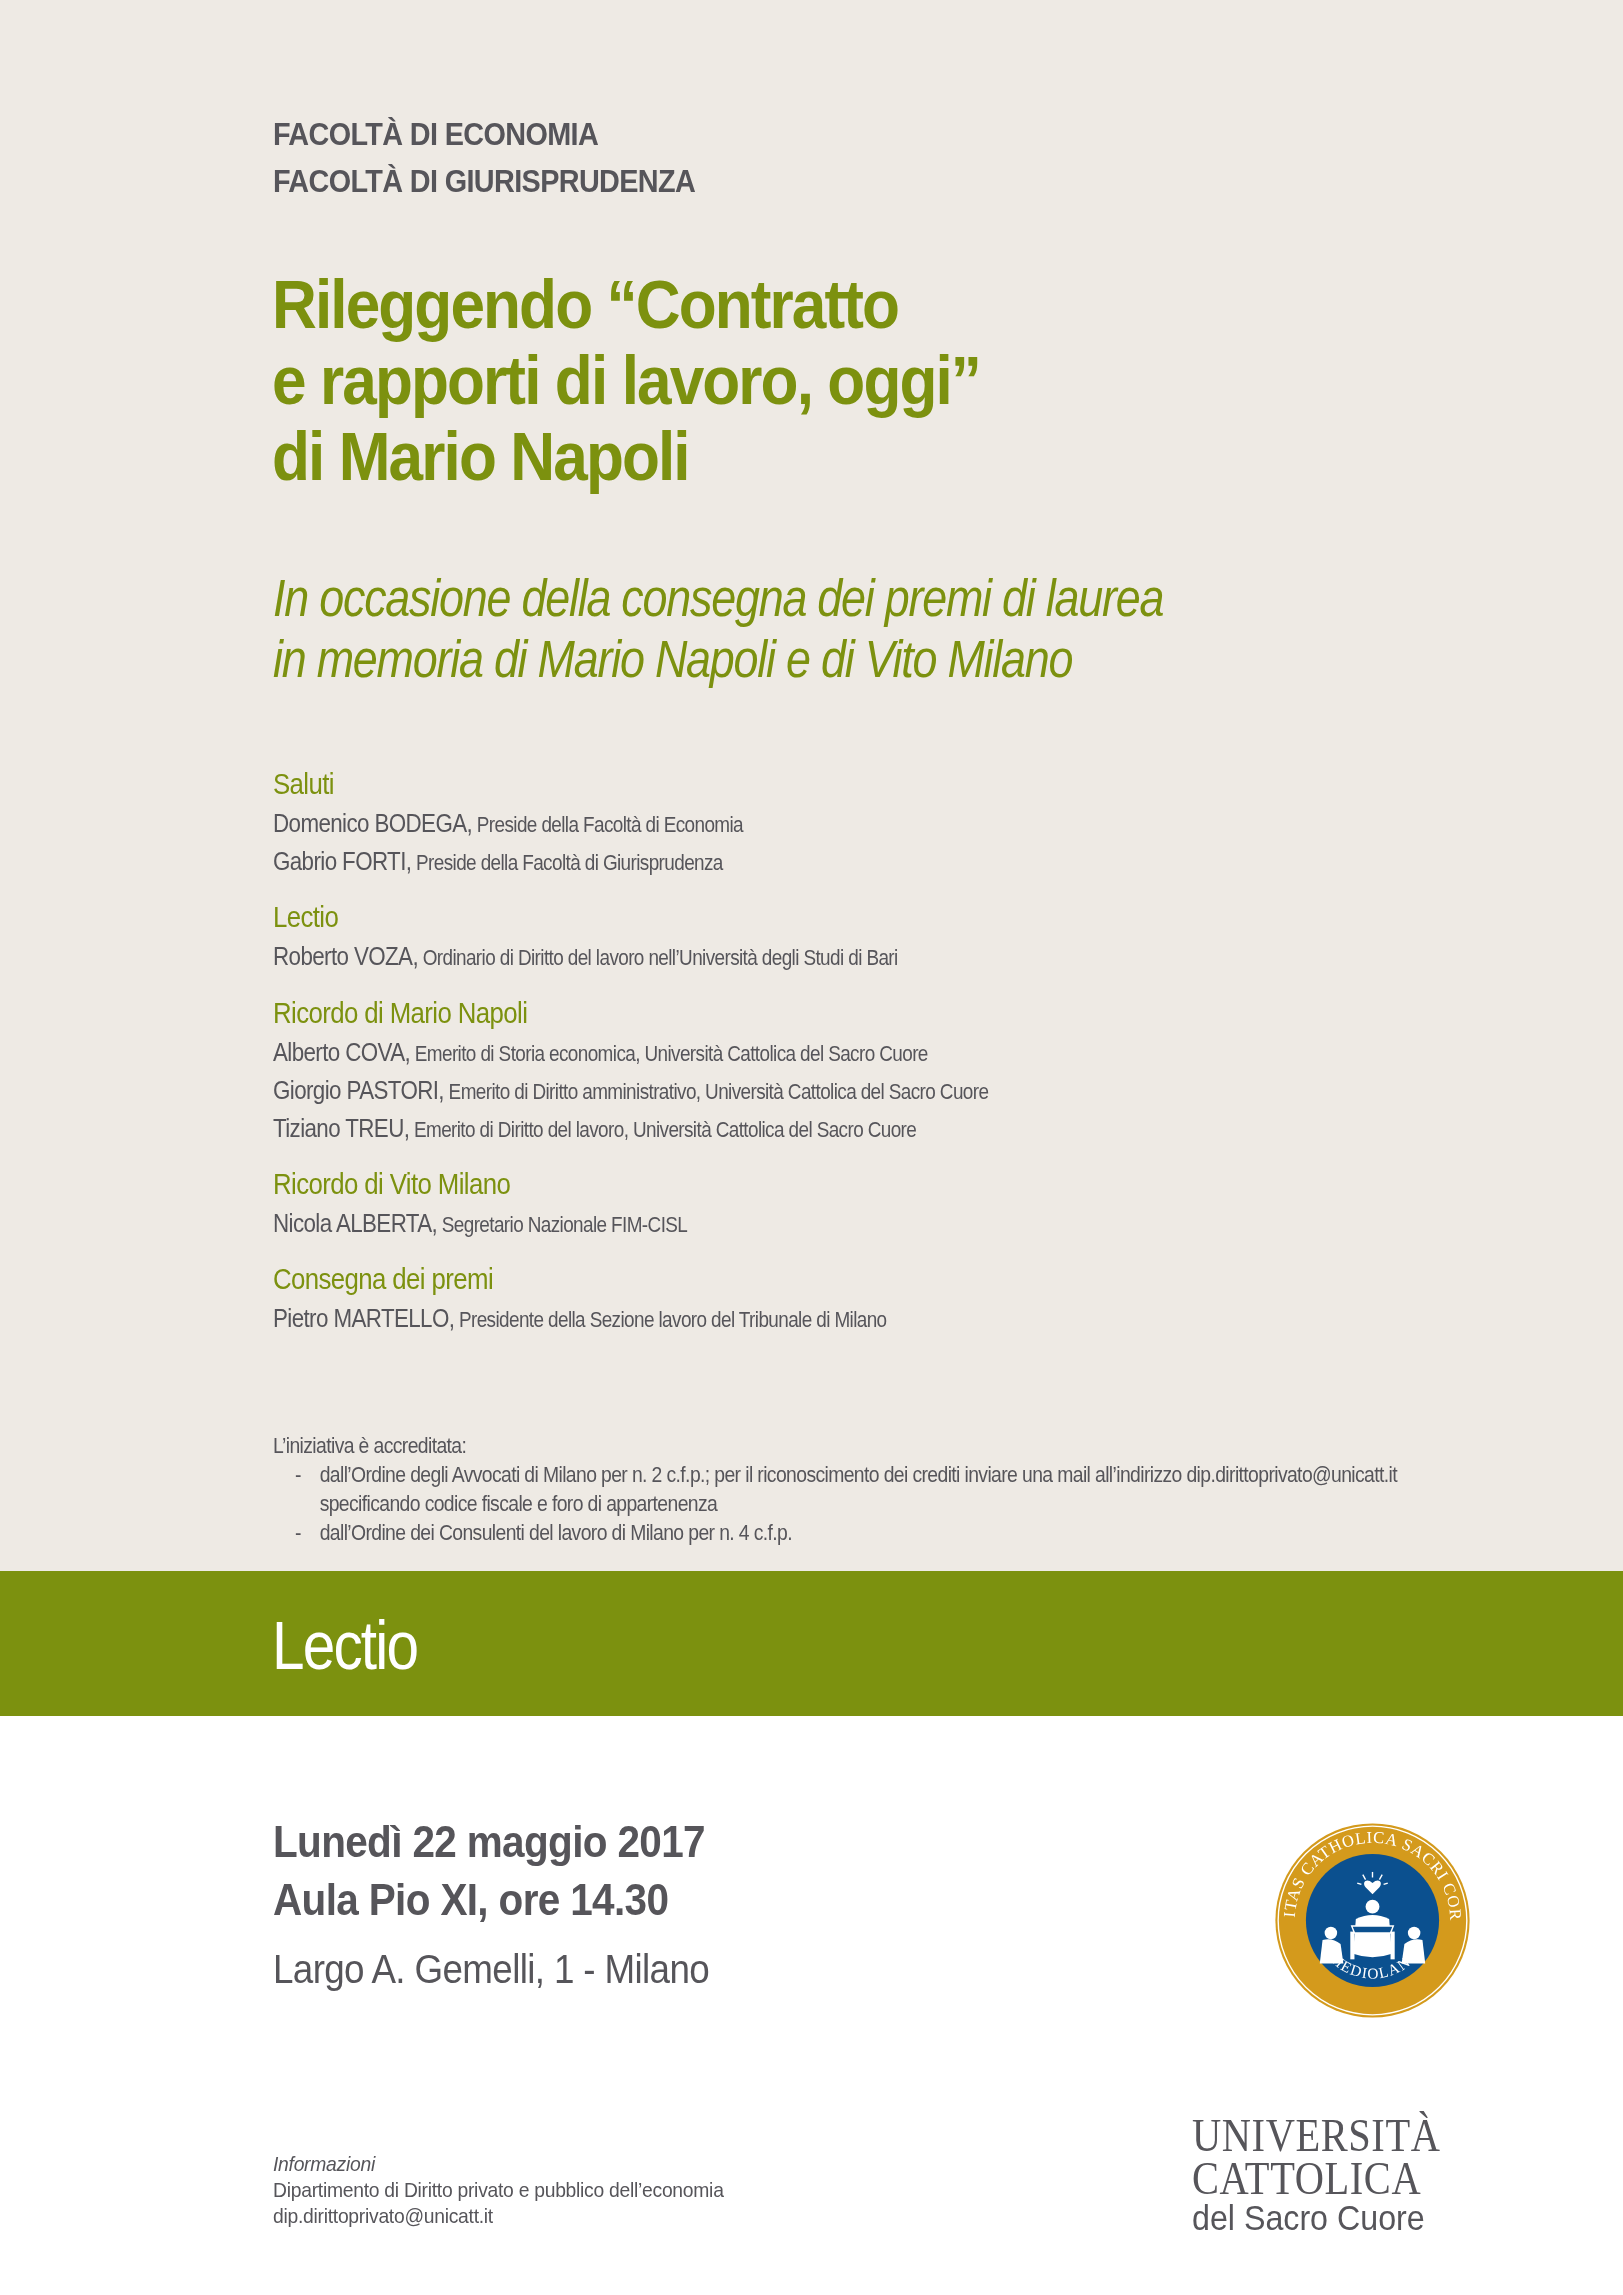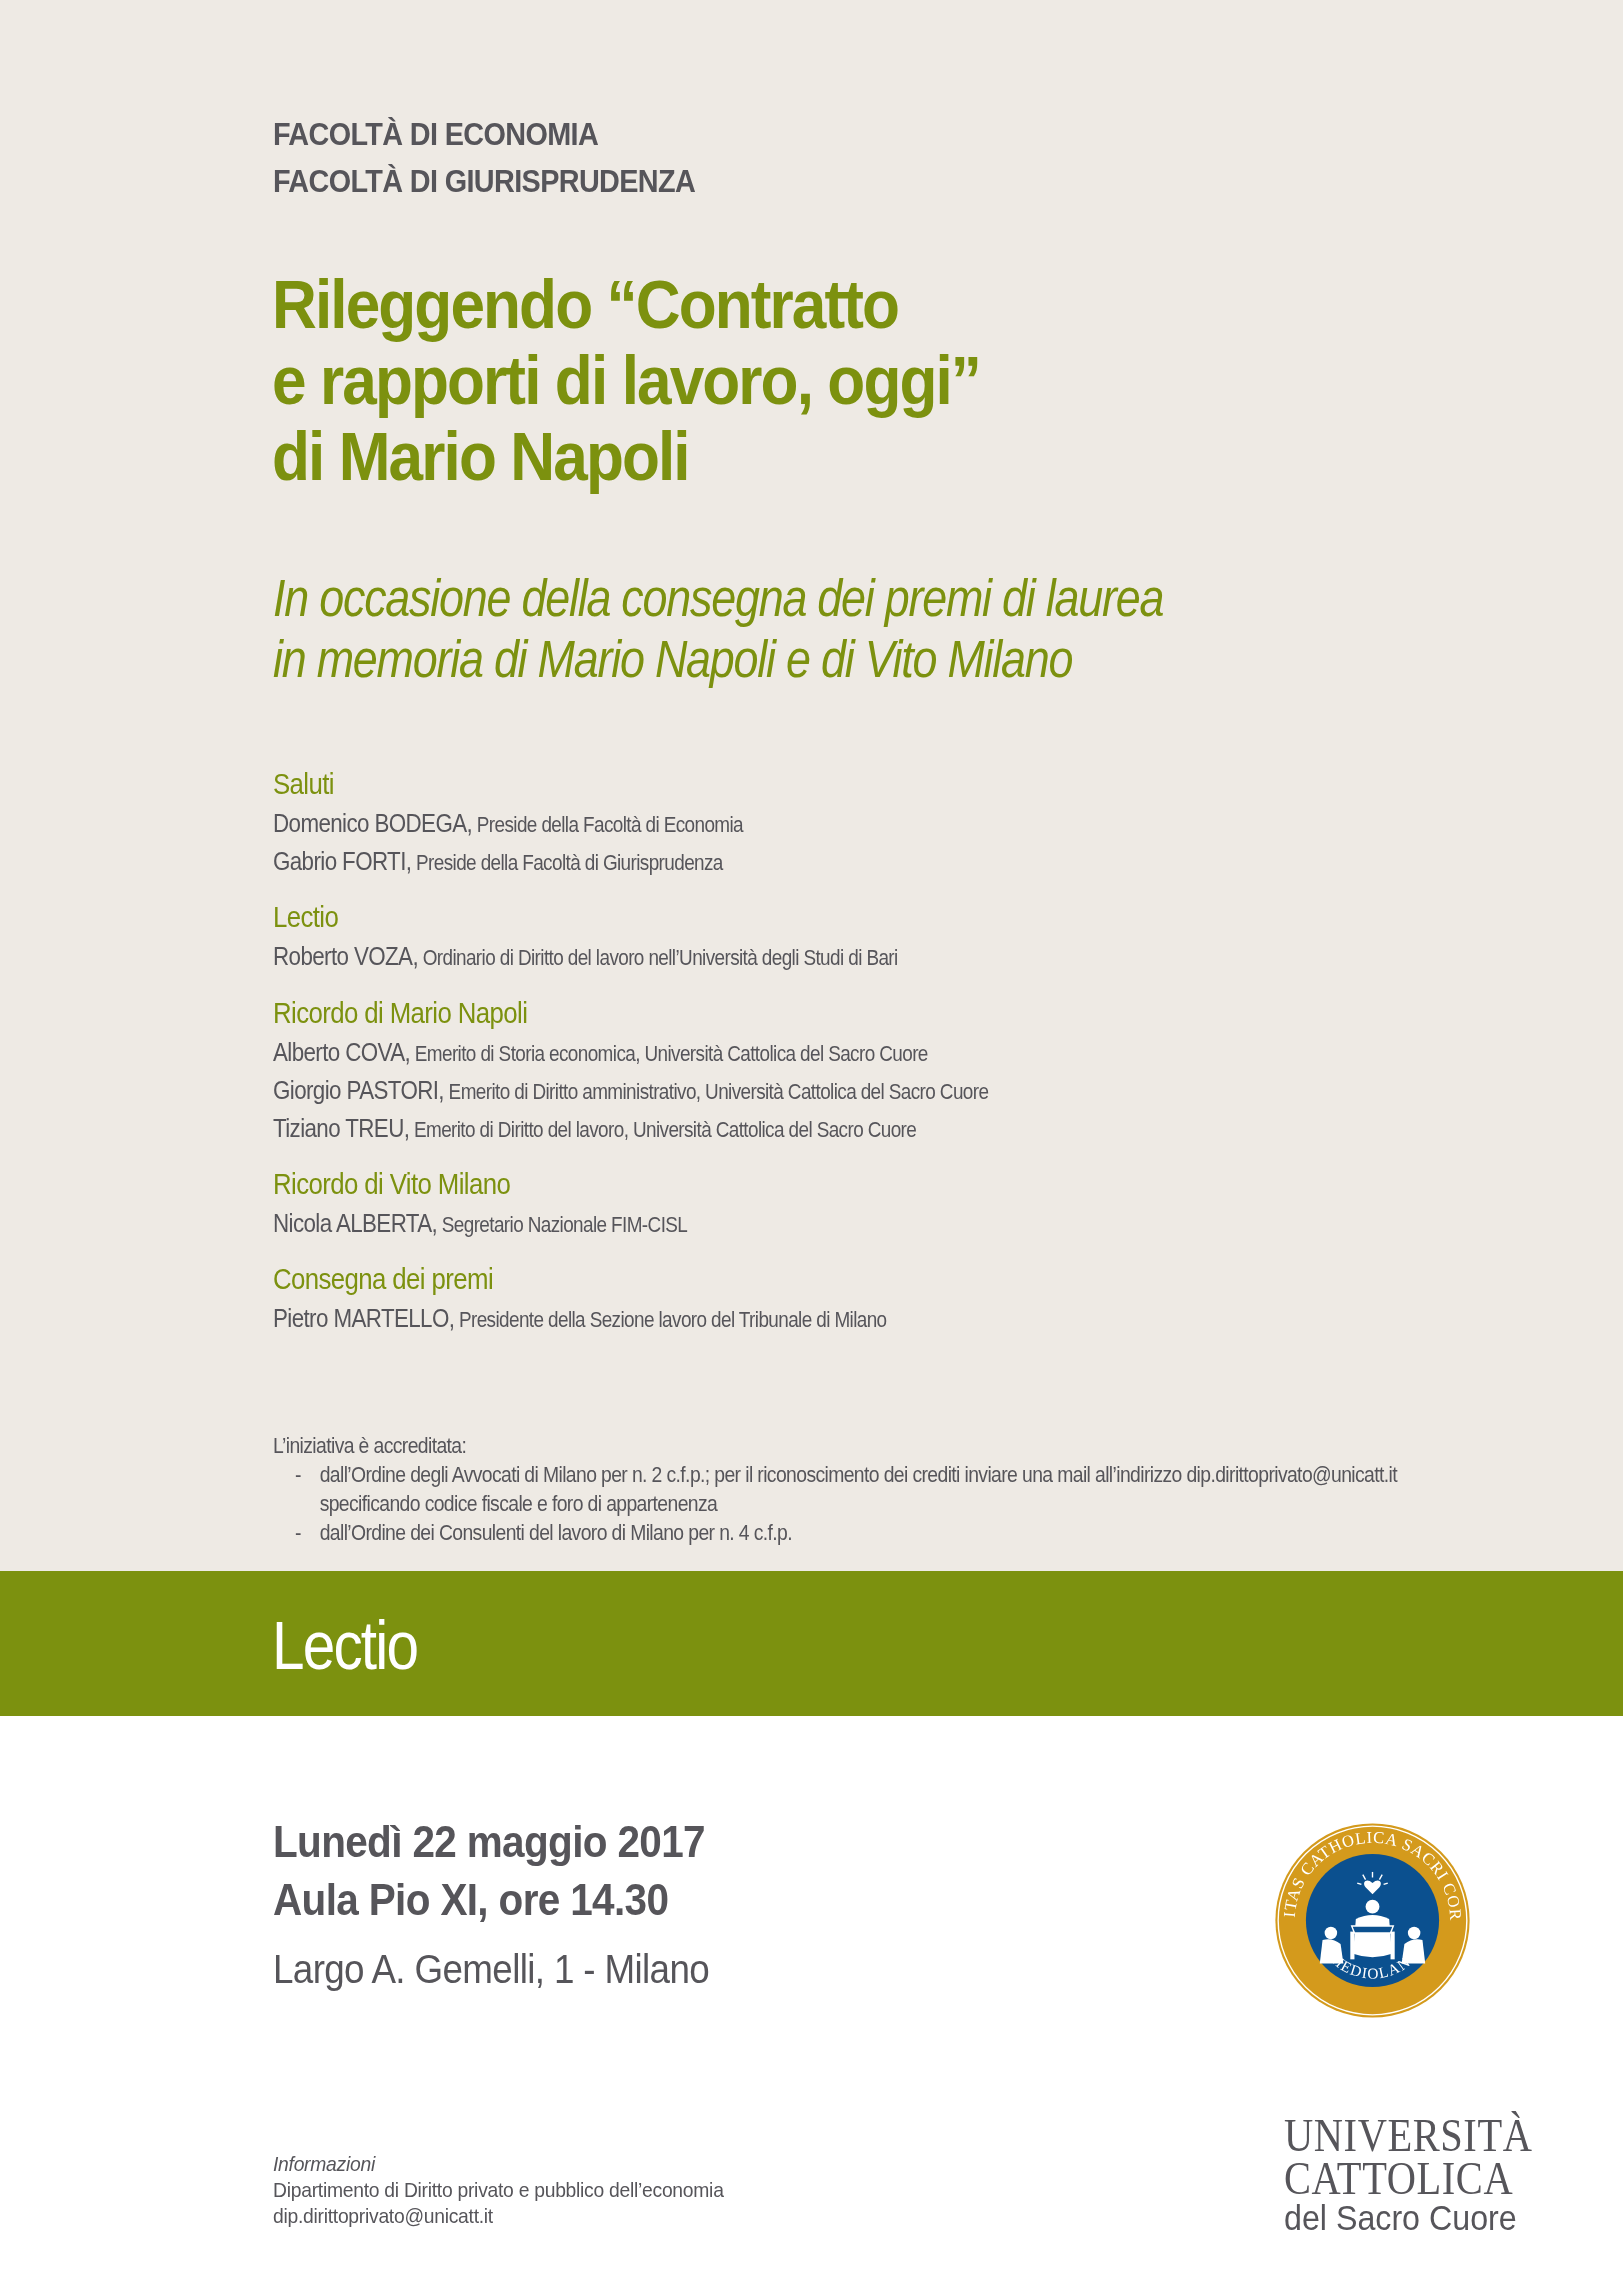--- a/index.html
+++ b/index.html
@@ -68,21 +68,21 @@
   .info {
     position: absolute; left: 273px; top: 2151px;
     font-size: 21px; line-height: 26px; letter-spacing: -0.3px;
     transform: scaleX(0.92); transform-origin: left top;
   }
   .info .info-head { font-style: italic; }
   .seal {
     position: absolute; left: 1274px; top: 1822px; width: 197px; height: 197px;
   }
   .wordmark {
-    position: absolute; left: 1284px; top: 2114px; text-align: left;
+    position: absolute; left: 1192px; top: 2114px; text-align: left;
     color: #56555a;
   }
   .wordmark .w1, .wordmark .w2 {
     font-family: "Liberation Serif", "DejaVu Serif", serif;
     font-size: 47px; line-height: 43px; letter-spacing: 0.7px;
     transform: scaleX(0.86); transform-origin: left top; white-space: nowrap;
   }
   .wordmark .w3 {
     font-size: 35px; line-height: 36px; white-space: nowrap;
     transform: scaleX(0.92); transform-origin: left top;

